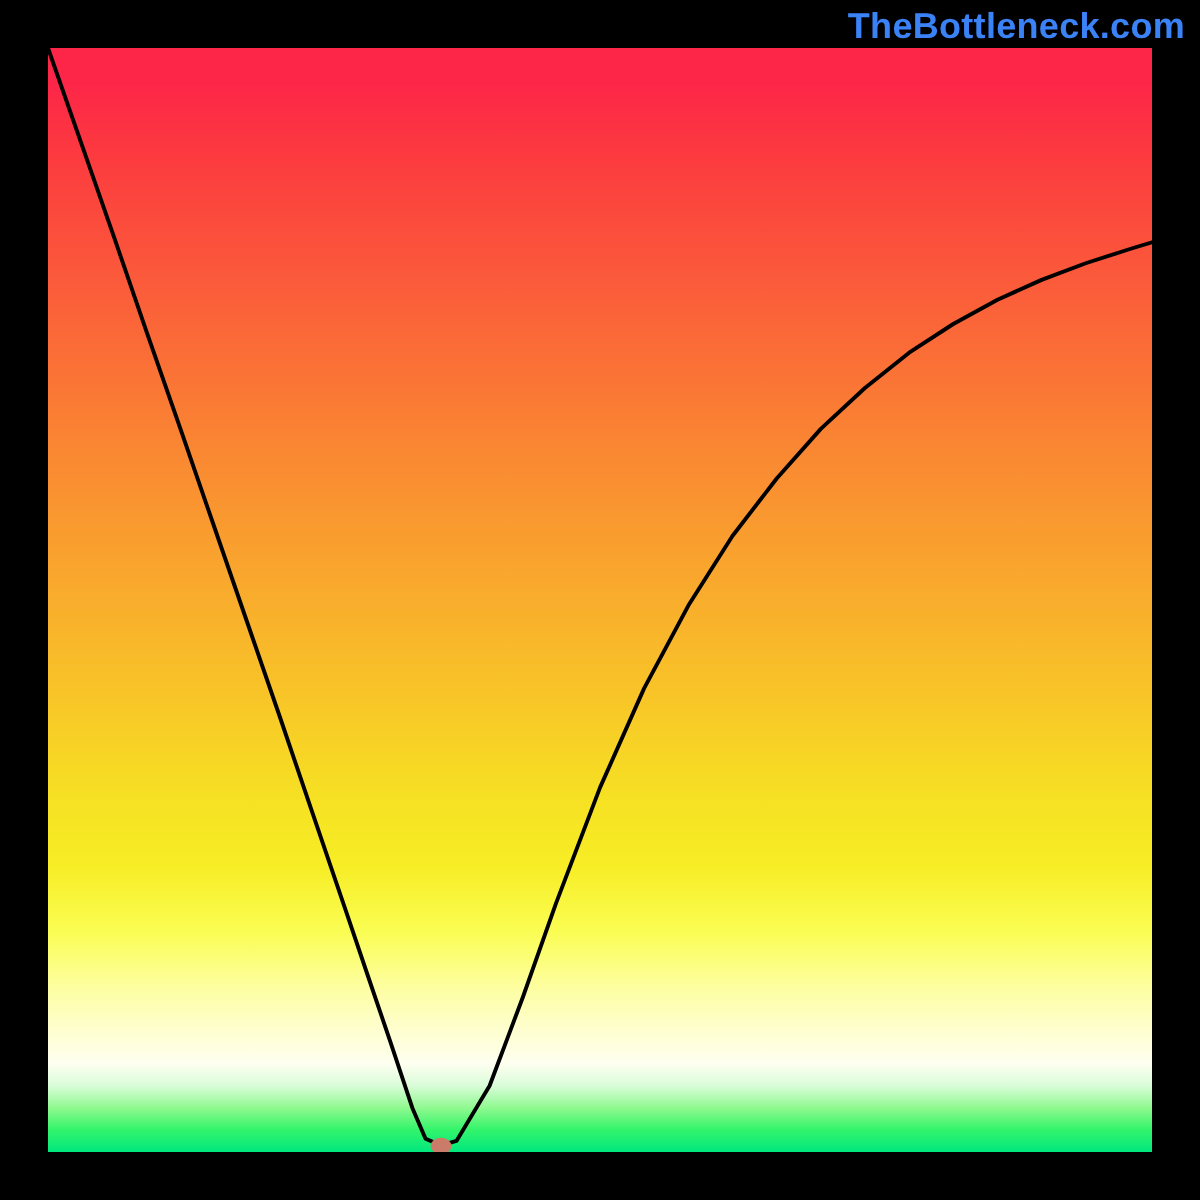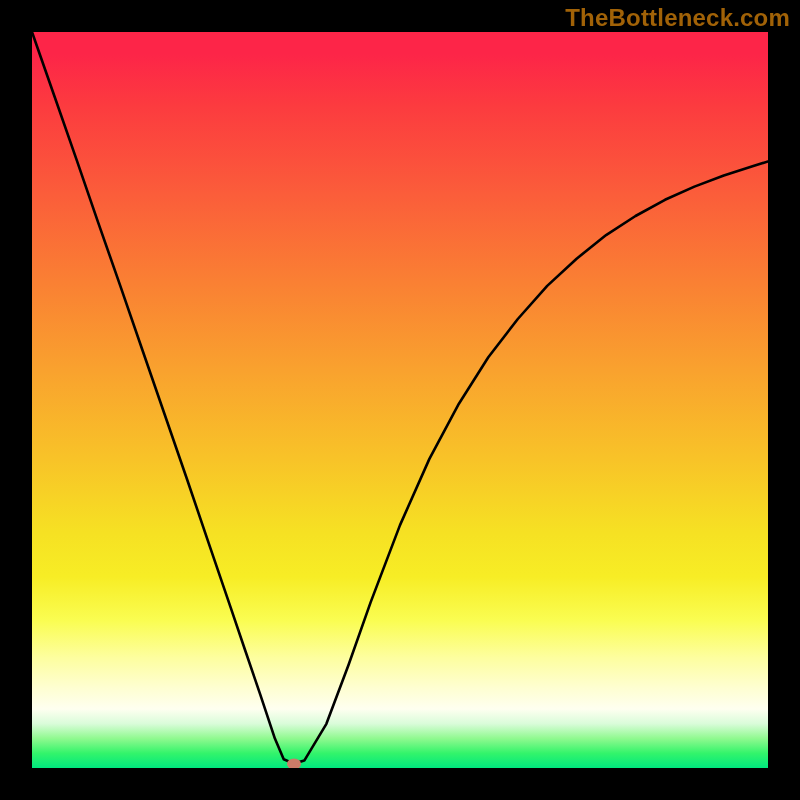--- a/index.html
+++ b/index.html
@@ -16,21 +16,21 @@
     width: 800px;
     height: 800px;
     background: #000;
   }
   .watermark {
     position: absolute;
     top: 4px;
     right: 10px;
     font-size: 24px;
     font-weight: 600;
-    color: #a16207;
+    color: #3b82f6;
     letter-spacing: 0.2px;
     z-index: 5;
   }
   .plot-area {
     position: absolute;
     left: 32px;
     top: 32px;
     width: 736px;
     height: 736px;
     overflow: hidden;

